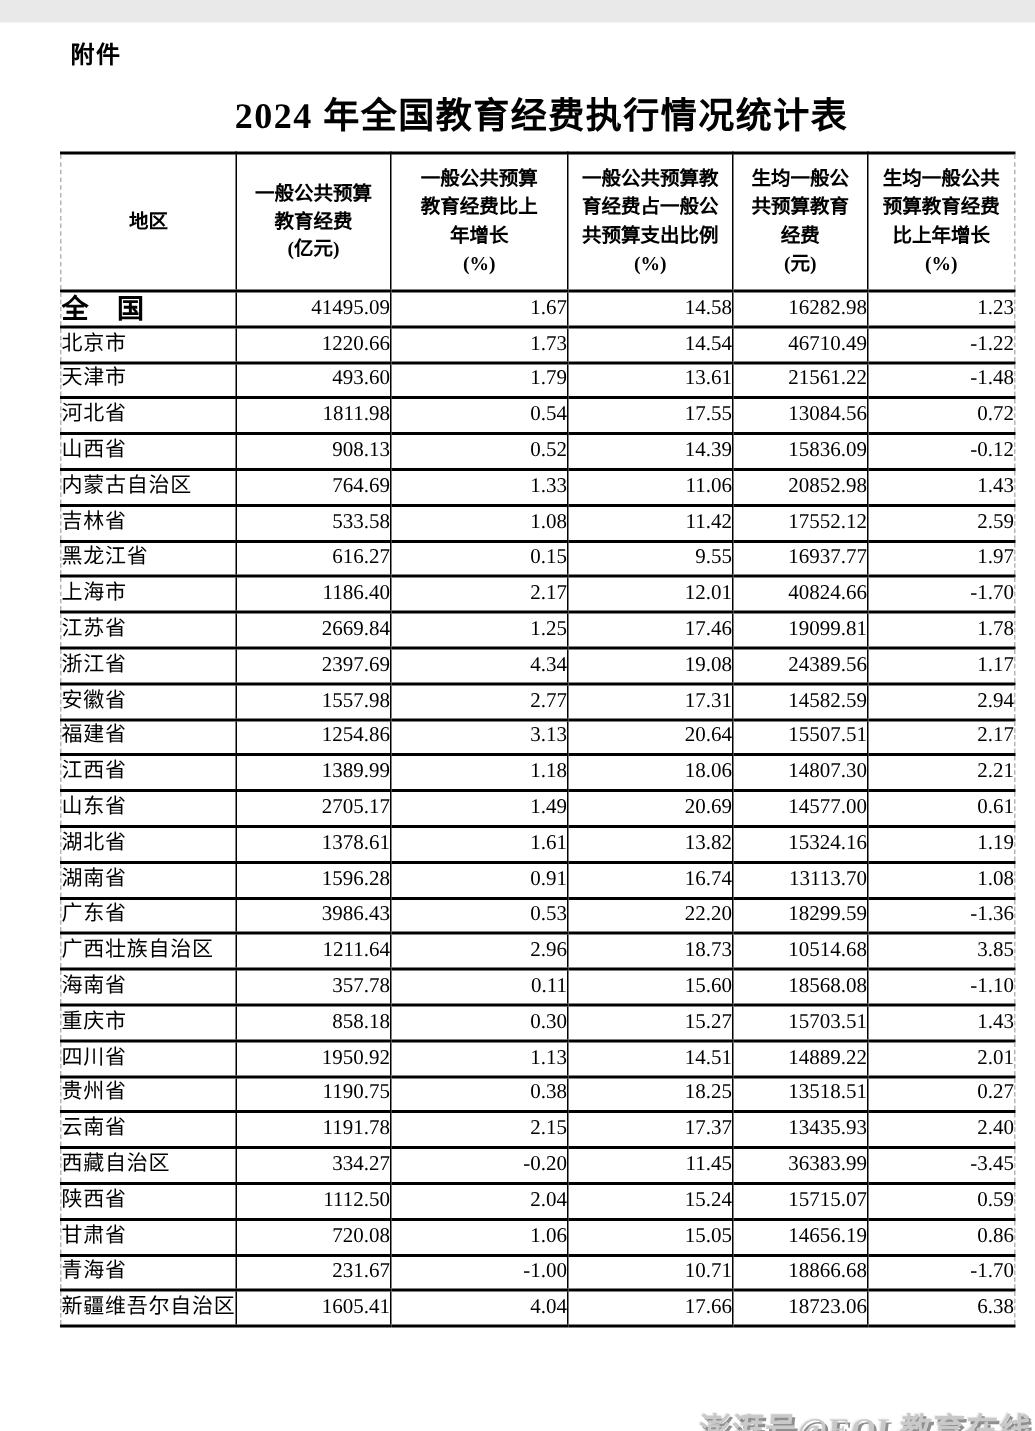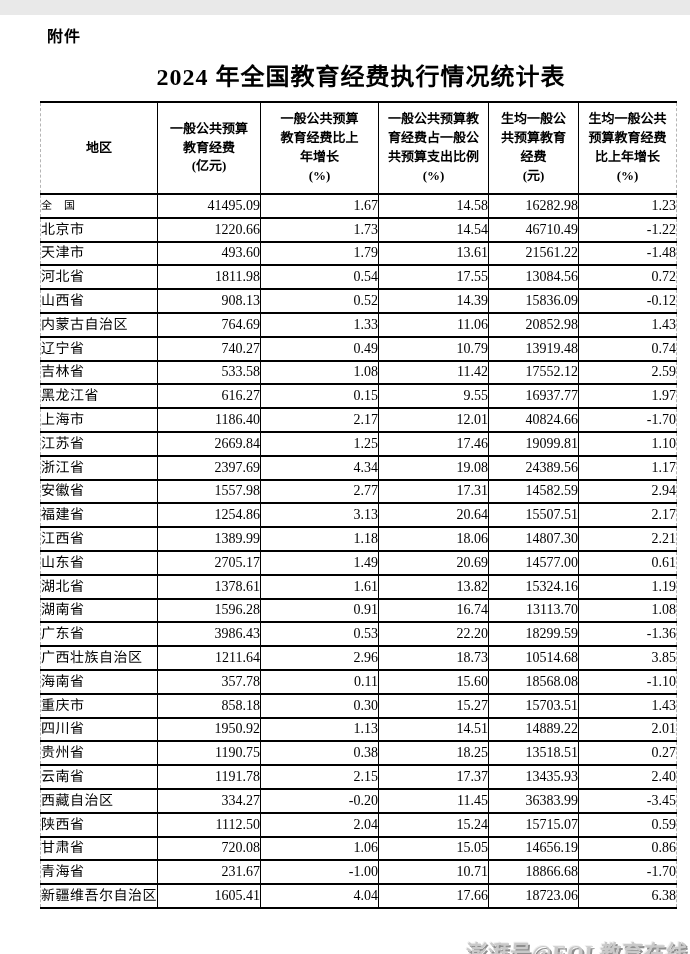--- a/index.html
+++ b/index.html
@@ -70,21 +70,21 @@
   td.region {
     text-align: left;
     padding-left: 4px;
     letter-spacing: 0.5px;
   }
   td.num {
     text-align: right;
     padding-right: 10px;
     font-family: "Liberation Serif", "DejaVu Serif", serif;
   }
-  tr.total-row td.region { font-weight: normal; font-size: 11px; }
+  tr.total-row td.region { font-weight: bold; font-size: 18px; }
   .watermark {
     position: absolute;
     right: 2px;
     top: 921px;
     font-size: 21px;
     font-weight: bold;
     letter-spacing: 1px;
     color: #c9c9c9;
     text-shadow: 2px 2px 0 #8f8f8f, -1px -1px 0 #efefef;
     transform: skewX(-6deg);
@@ -177,28 +177,20 @@
         </tr>
         <tr>
           <td class="region">内蒙古自治区</td>
           <td class="num">764.69</td>
           <td class="num">1.33</td>
           <td class="num">11.06</td>
           <td class="num">20852.98</td>
           <td class="num">1.43</td>
         </tr>
         <tr>
-          <td class="region">辽宁省</td>
-          <td class="num">740.27</td>
-          <td class="num">0.49</td>
-          <td class="num">10.79</td>
-          <td class="num">13919.48</td>
-          <td class="num">0.74</td>
-        </tr>
-        <tr>
           <td class="region">吉林省</td>
           <td class="num">533.58</td>
           <td class="num">1.08</td>
           <td class="num">11.42</td>
           <td class="num">17552.12</td>
           <td class="num">2.59</td>
         </tr>
         <tr>
           <td class="region">黑龙江省</td>
           <td class="num">616.27</td>
@@ -214,21 +206,21 @@
           <td class="num">12.01</td>
           <td class="num">40824.66</td>
           <td class="num">-1.70</td>
         </tr>
         <tr>
           <td class="region">江苏省</td>
           <td class="num">2669.84</td>
           <td class="num">1.25</td>
           <td class="num">17.46</td>
           <td class="num">19099.81</td>
-          <td class="num">1.10</td>
+          <td class="num">1.78</td>
         </tr>
         <tr>
           <td class="region">浙江省</td>
           <td class="num">2397.69</td>
           <td class="num">4.34</td>
           <td class="num">19.08</td>
           <td class="num">24389.56</td>
           <td class="num">1.17</td>
         </tr>
         <tr>

